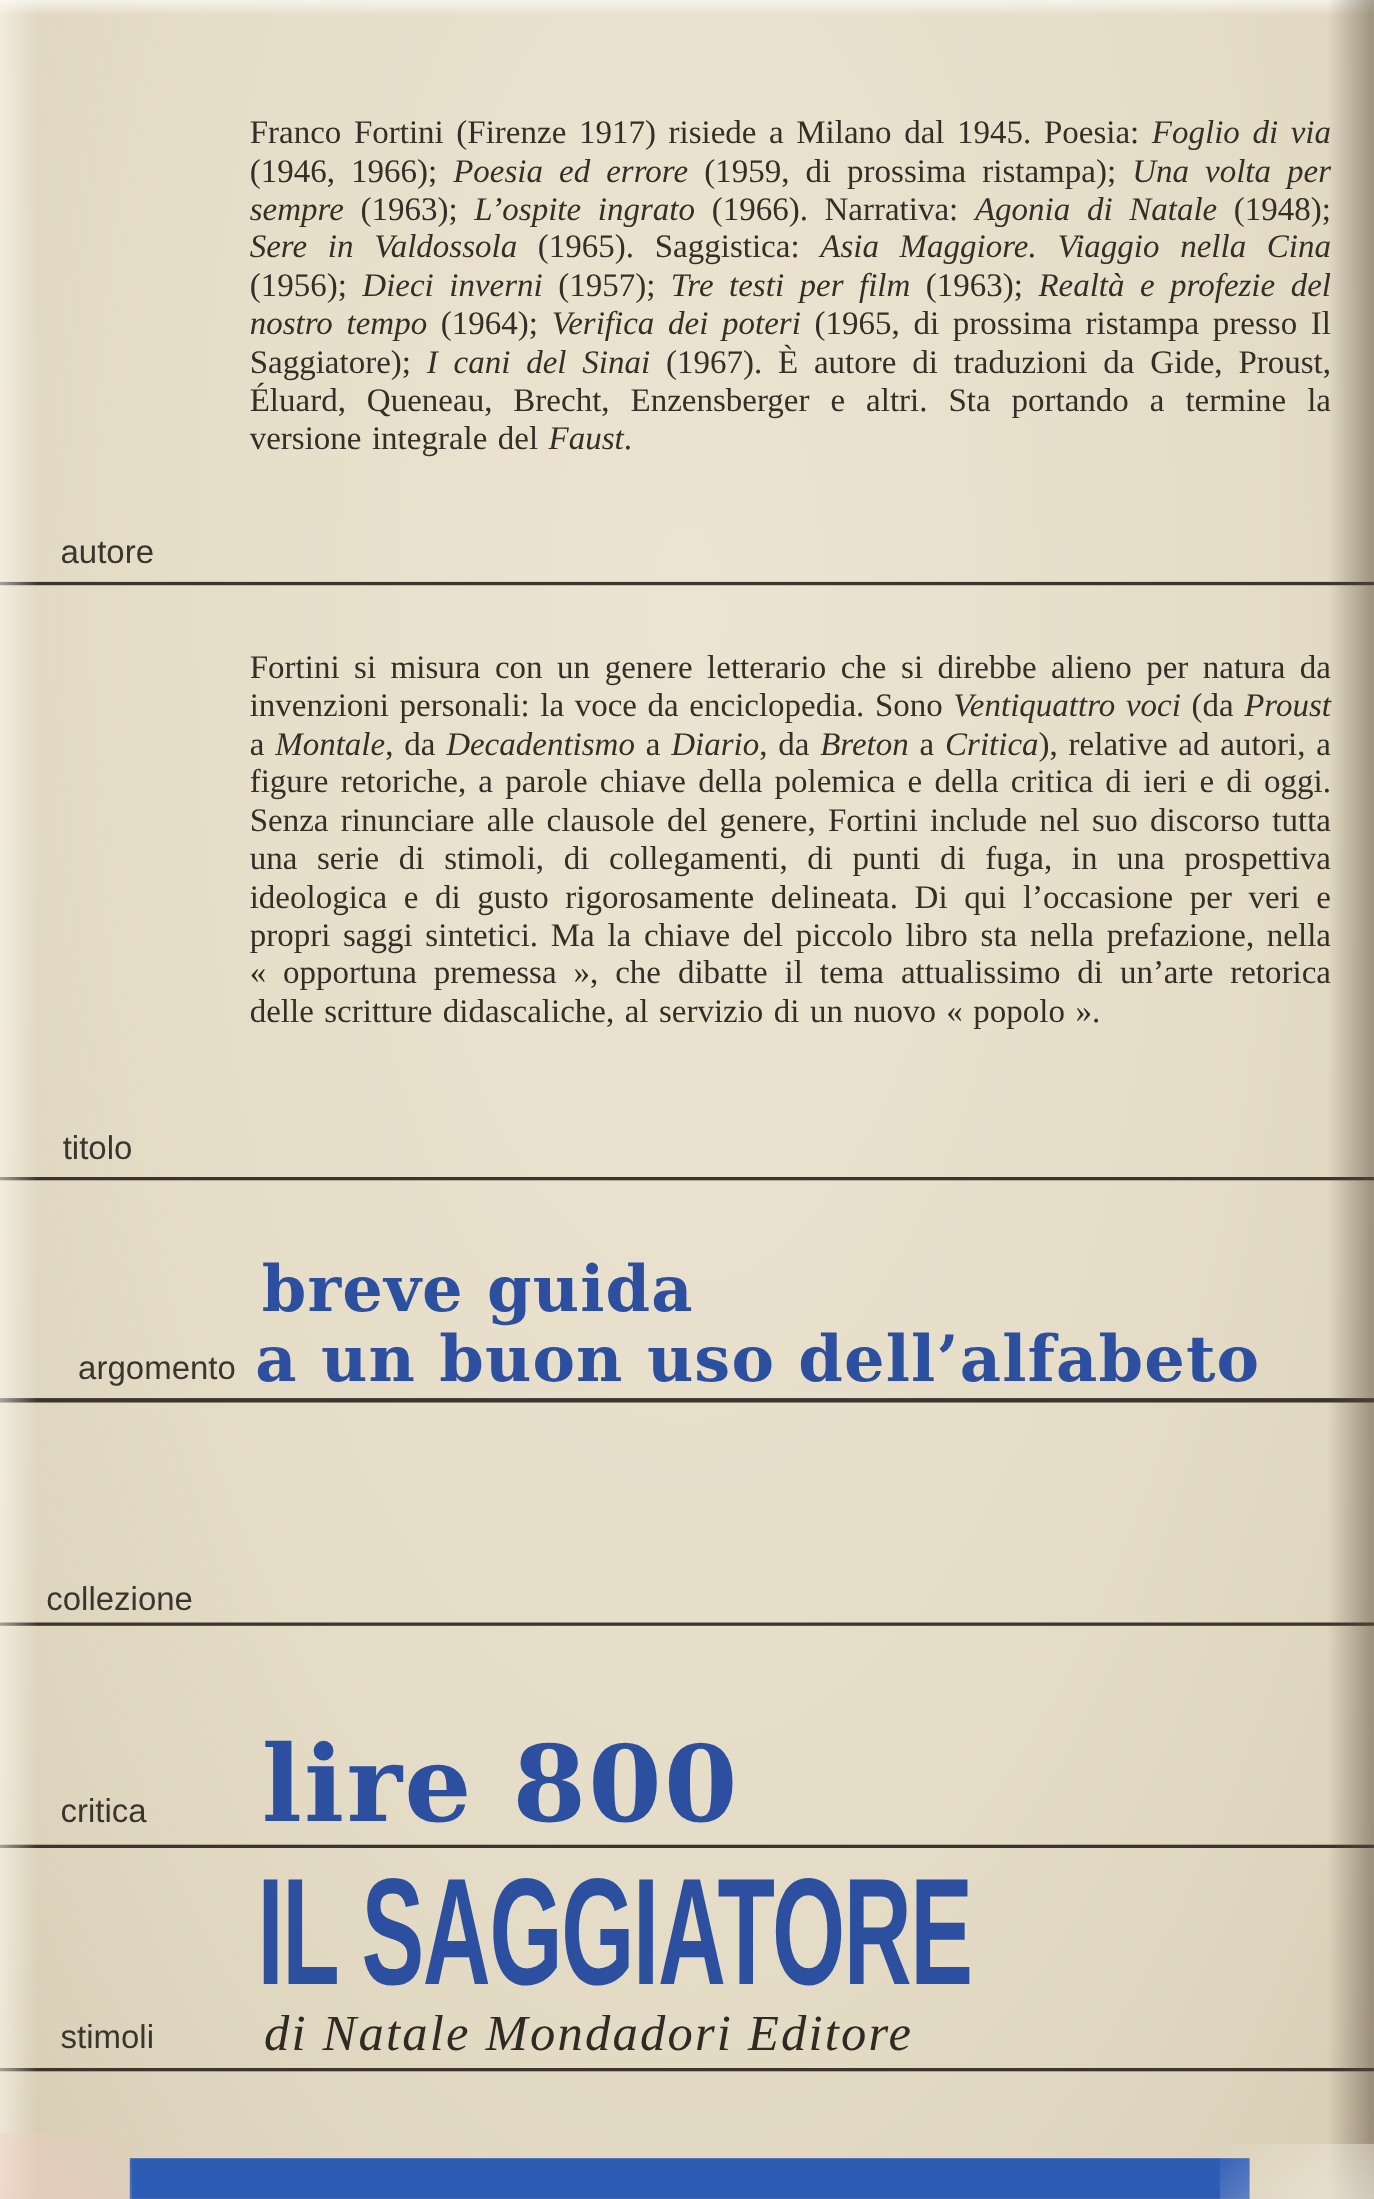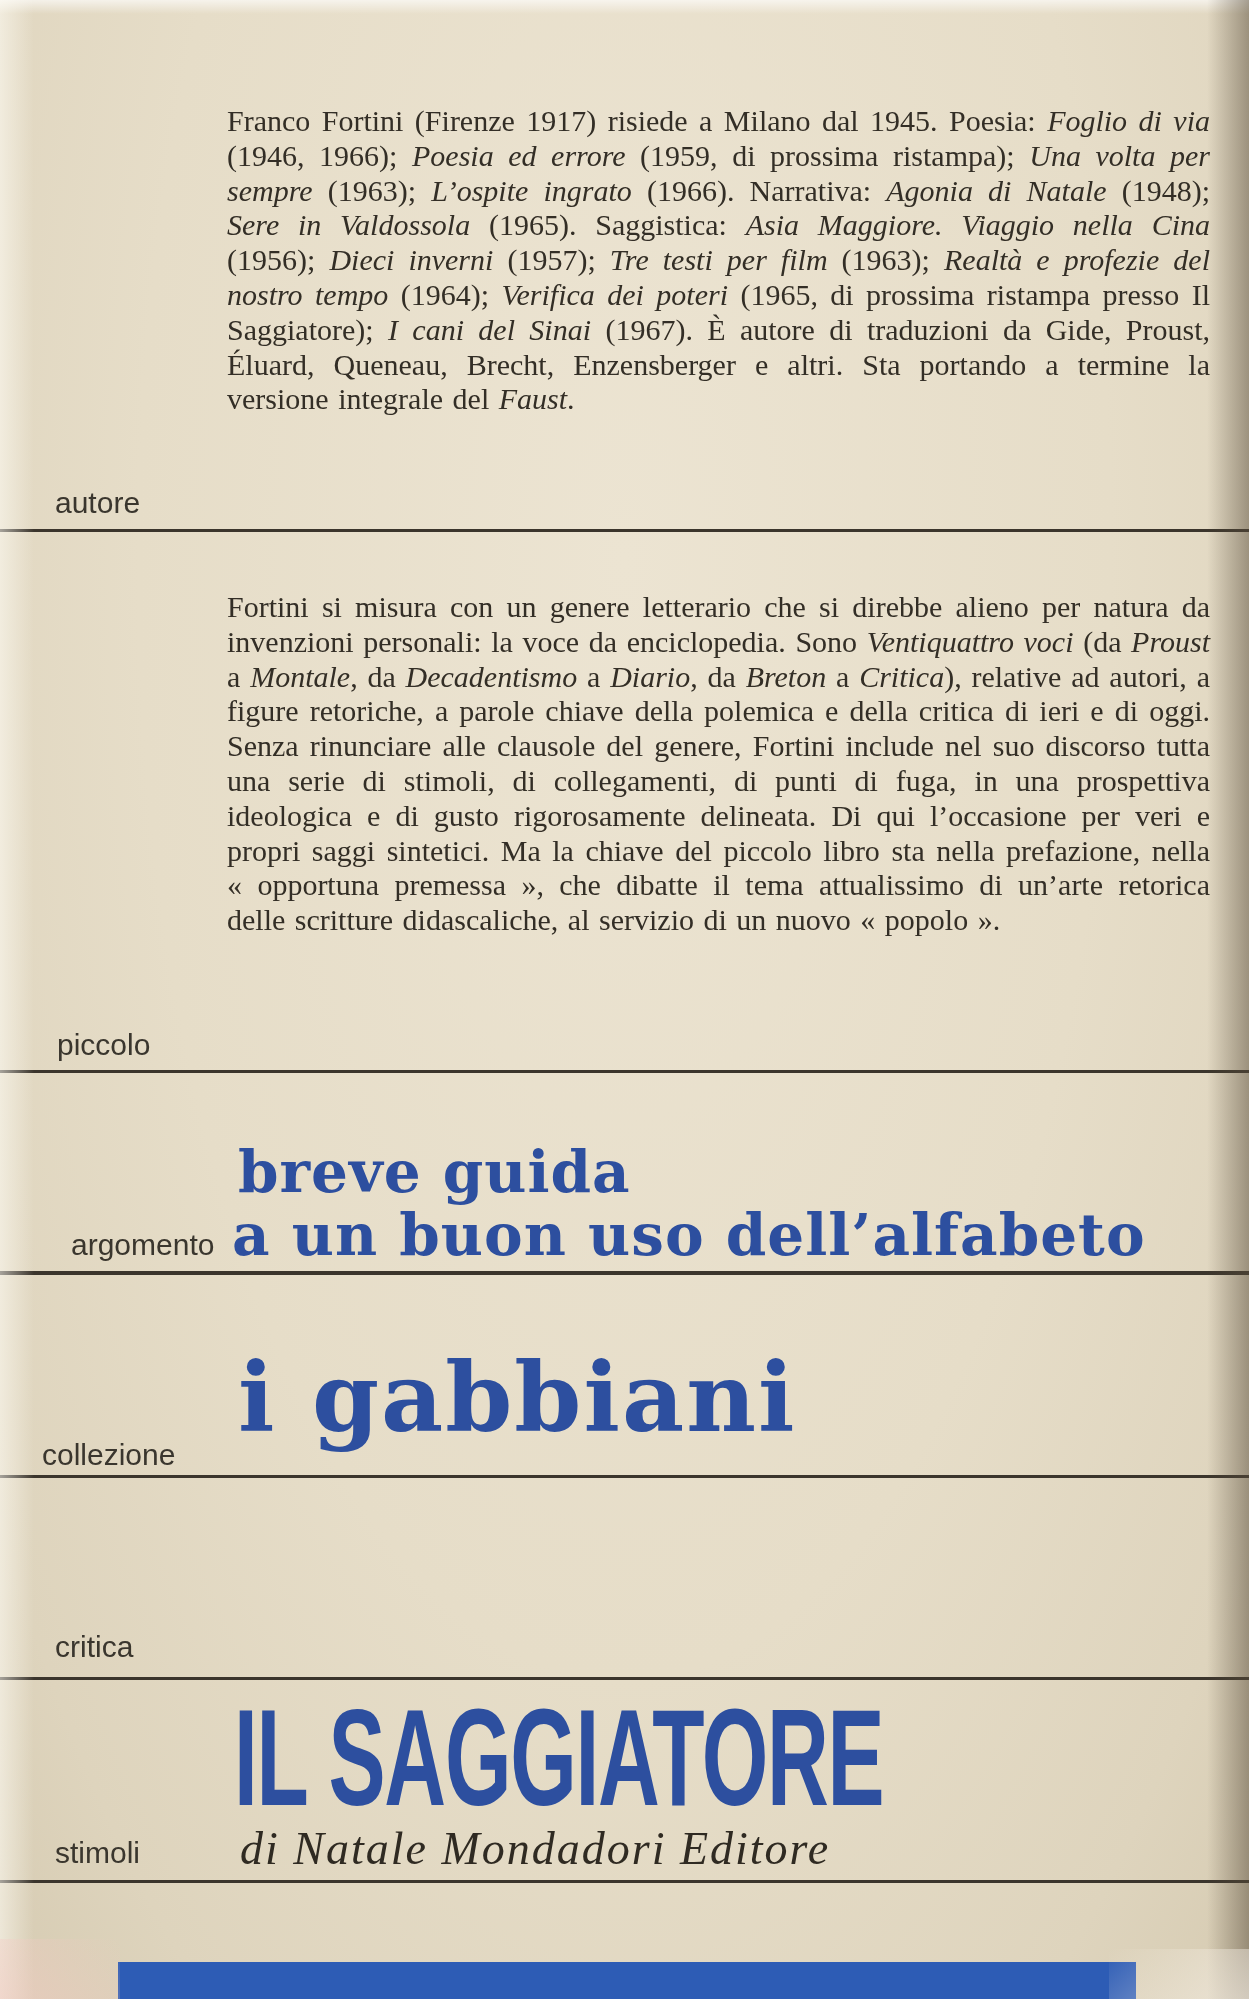--- a/index.html
+++ b/index.html
@@ -67,32 +67,32 @@
 </head>
 <body>
 
 <div id="cover">
 
   <div class="body-text" id="author-bio" style="top:104px;"><span>Franco Fortini (Firenze 1917) risiede a Milano dal 1945. Poesia: </span><i>Foglio di via</i><span> (1946, 1966); </span><i>Poesia ed errore</i><span> (1959, di prossima ristampa); </span><i>Una volta per sempre</i><span> (1963); </span><i>L’ospite ingrato</i><span> (1966). Narrativa: </span><i>Agonia di Natale</i><span> (1948); </span><i>Sere in Valdossola</i><span> (1965). Saggistica: </span><i>Asia Maggiore. Viaggio nella Cina</i><span> (1956); </span><i>Dieci inverni</i><span> (1957); </span><i>Tre testi per film</i><span> (1963); </span><i>Realtà e profezie del nostro tempo</i><span> (1964); </span><i>Verifica dei poteri</i><span> (1965, di prossima ristampa presso Il Saggiatore); </span><i>I cani del Sinai</i><span> (1967). È autore di traduzioni da Gide, Proust, Éluard, Queneau, Brecht, Enzensberger e altri. Sta portando a termine la versione integrale del </span><i>Faust</i><span>.</span></div>
   <div class="side-label" style="left:55px;top:488px;">autore</div>
   <div class="rule" style="top:529px;"></div>
 
   <div class="body-text" id="book-description" style="top:590px;"><span>Fortini si misura con un genere letterario che si direbbe alieno per natura da invenzioni personali: la voce da enciclopedia. Sono </span><i>Ventiquattro voci</i><span> (da </span><i>Proust</i><span> a </span><i>Montale</i><span>, da </span><i>Decadentismo</i><span> a </span><i>Diario</i><span>, da </span><i>Breton</i><span> a </span><i>Critica</i><span>), relative ad autori, a figure retoriche, a parole chiave della polemica e della critica di ieri e di oggi. Senza rinunciare alle clausole del genere, Fortini include nel suo discorso tutta una serie di stimoli, di collegamenti, di punti di fuga, in una prospettiva ideologica e di gusto rigorosamente delineata. Di qui l’occasione per veri e propri saggi sintetici. Ma la chiave del piccolo libro sta nella prefazione, nella « opportuna premessa », che dibatte il tema attualissimo di un’arte retorica delle scritture didascaliche, al servizio di un nuovo « popolo ».</span></div>
-  <div class="side-label" style="left:57px;top:1030px;">piccolo</div>
+  <div class="side-label" style="left:57px;top:1030px;">titolo</div>
   <div class="rule" style="top:1070px;"></div>
 
   <div class="blue-display" id="title-line2">a un buon uso dell’alfabeto</div>
   <div class="blue-display" id="title-line1">breve guida</div>
   <div class="side-label" style="left:47px;top:1230px;margin-left:24px;">argomento</div>
   <div class="rule" style="top:1271px;height:4px;"></div>
 
-  <div class="blue-display" id="collection-name">i gabbiani</div>
   <div class="side-label" style="left:42px;top:1440px;">collezione</div>
   <div class="rule" style="top:1475px;"></div>
 
+  <div class="blue-display" id="price-value">lire 800</div>
   <div class="side-label" style="left:55px;top:1632px;">critica</div>
   <div class="rule" style="top:1677px;"></div>
 
   <div id="publisher-name">IL SAGGIATORE</div>
   <div id="publisher-subtitle">di Natale Mondadori Editore</div>
   <div class="side-label" style="left:55px;top:1838px;">stimoli</div>
   <div class="rule" style="top:1880px;"></div>
 
   <div id="bottom-blue-bar"></div>
 

